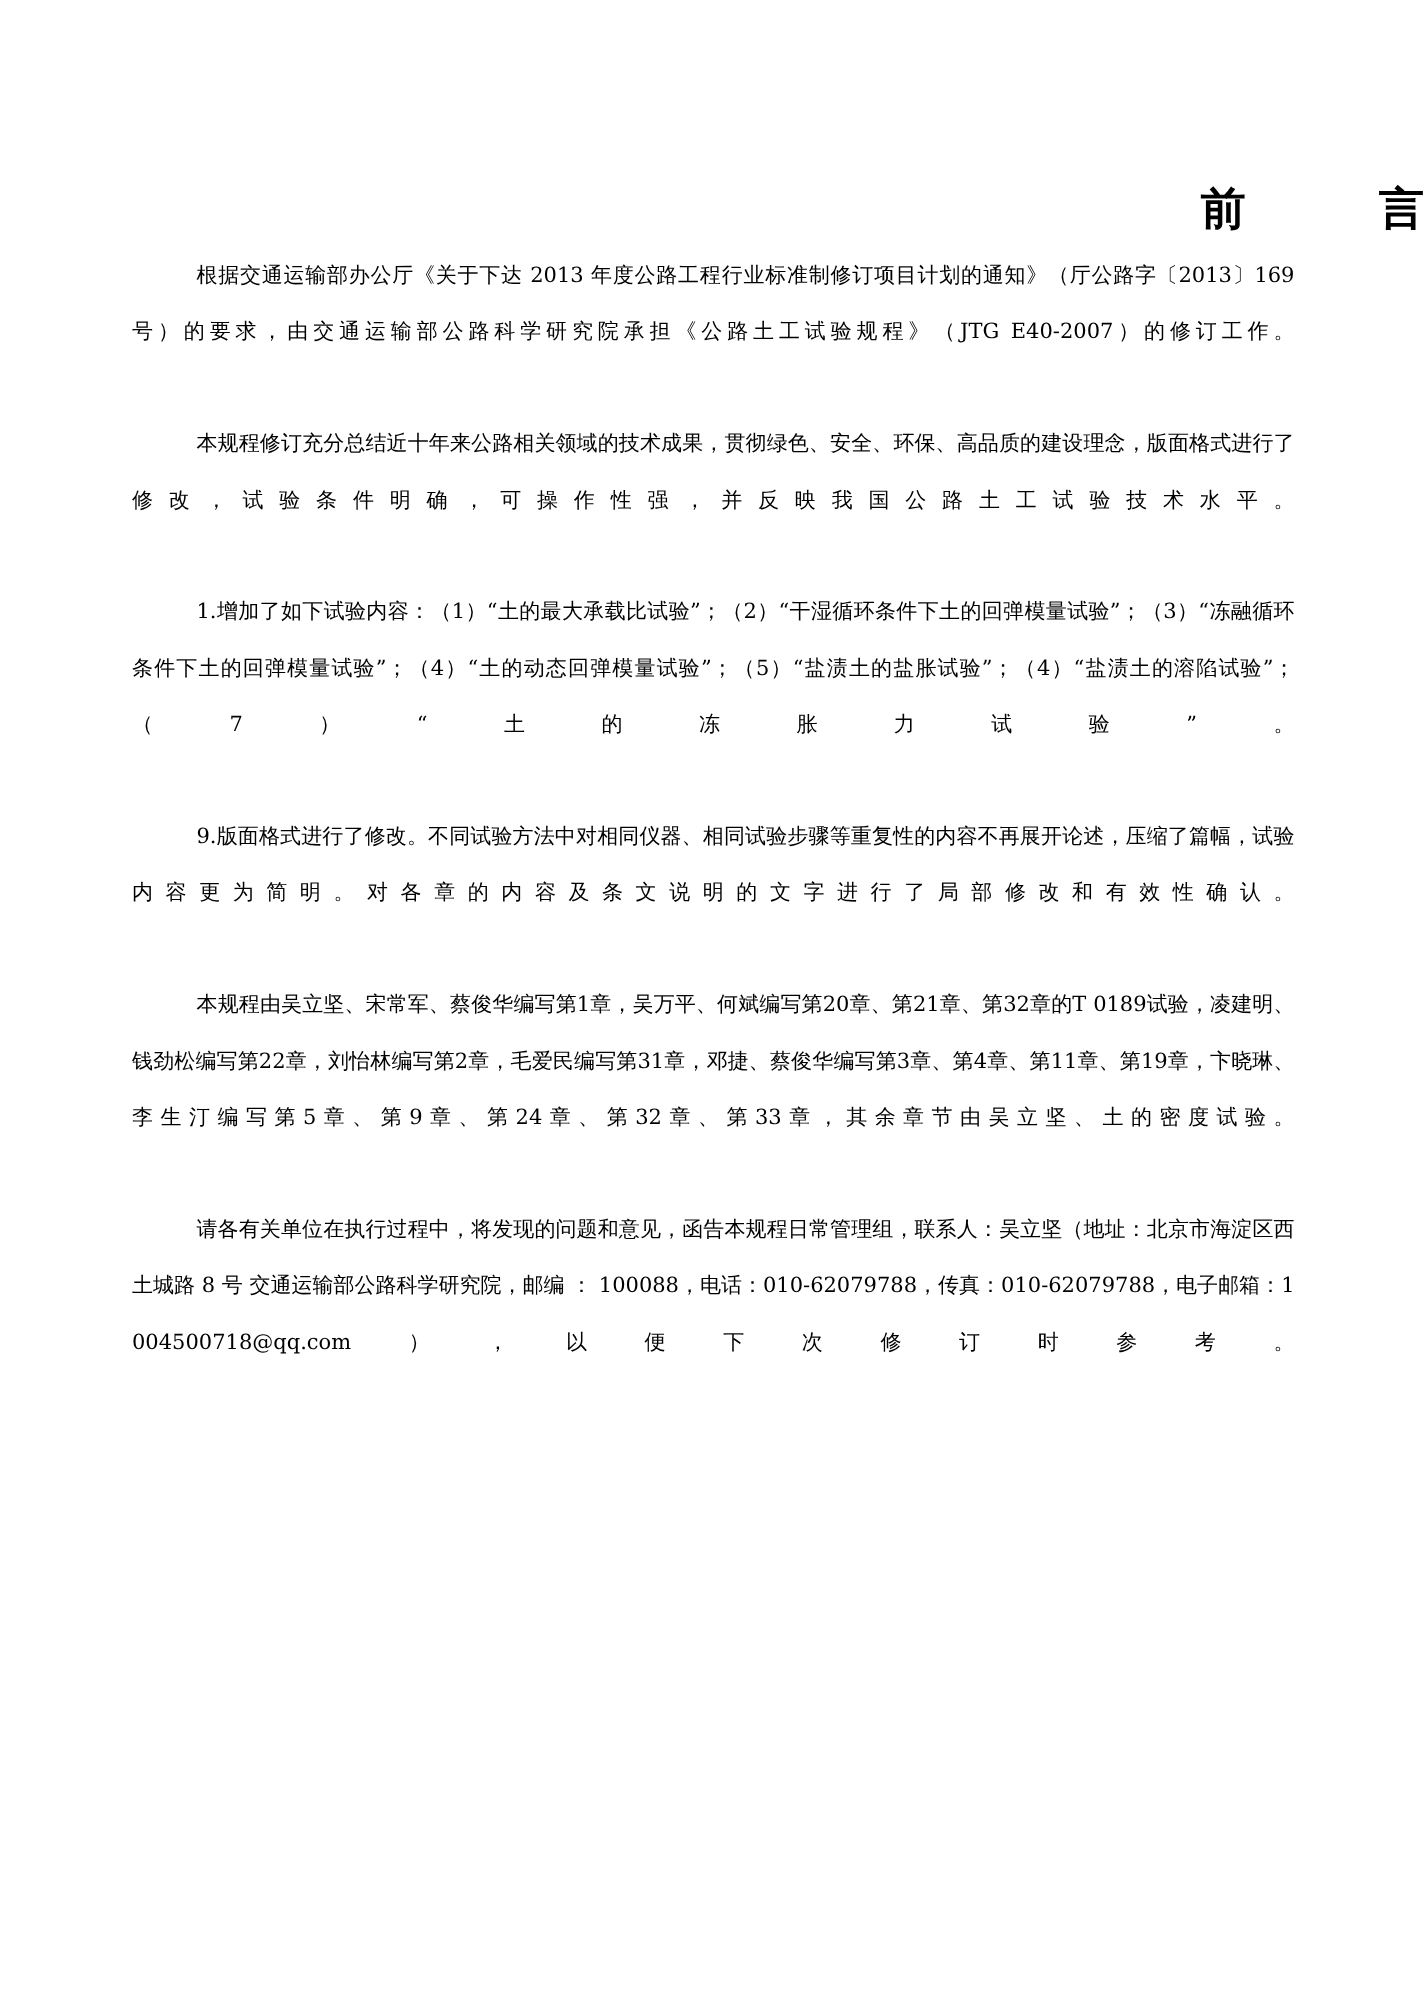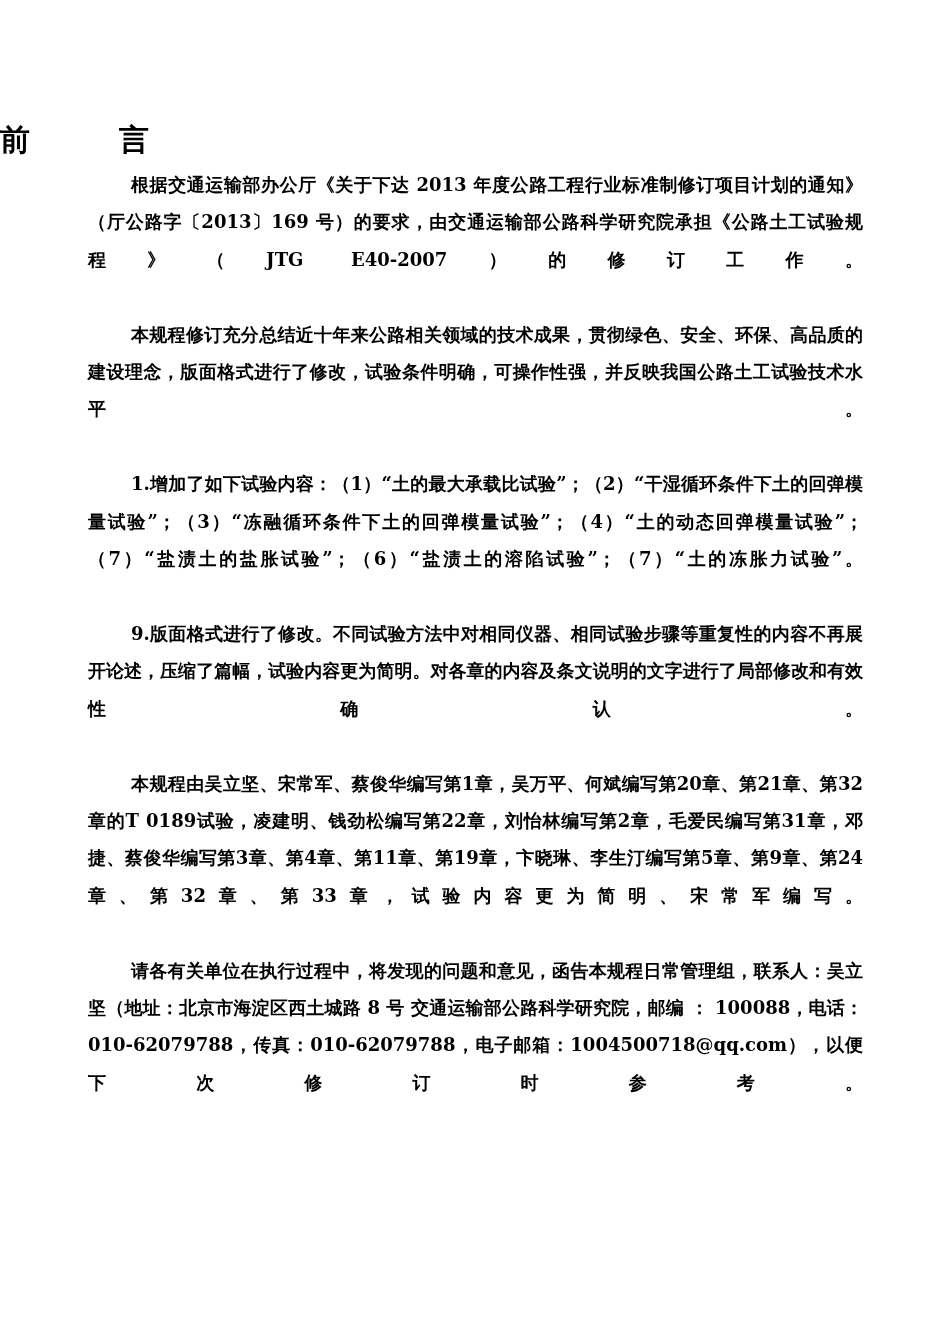--- a/index.html
+++ b/index.html
@@ -23,66 +23,65 @@
     height: 1344px;
     box-sizing: border-box;
     padding: 0;
   }
 
   .page-title {
     position: absolute;
     top: 100px;
     left: 0;
     width: 950px;
-    text-align: left;
+    text-align: right;
     font-family: "DejaVu Sans", "Liberation Sans", sans-serif;
     font-weight: bold;
     font-size: 30px;
     line-height: 40px;
     letter-spacing: 0.02em;
     white-space: pre;
   }
 
   .body-block {
     position: absolute;
     top: 166px;
     left: 88px;
     width: 775px;
   }
 
   p.para {
     margin: 0;
     padding: 0;
-    font-size: 18px;
+    font-size: 14px;
     line-height: 37.4px;
     text-align: justify;
     text-justify: inter-character;
     text-indent: 43px;
     word-break: break-all;
     overflow-wrap: anywhere;
     hanging-punctuation: none;
-    font-weight: bold;
   }
 
   
   p.para::after {
     content: "";
     display: inline-block;
     width: 100%;
   }
 </style>
 </head>
 <body>
 
 <div class="page">
 
   <h1 class="page-title">前        言</h1>
 
   <div class="body-block">
     <p class="para">根据交通运输部办公厅《关于下达 2013 年度公路工程行业标准制修订项目计划的通知》（厅公路字〔2013〕169 号）的要求，由交通运输部公路科学研究院承担《公路土工试验规程》（JTG E40-2007）的修订工作。</p>
     <p class="para">本规程修订充分总结近十年来公路相关领域的技术成果，贯彻绿色、安全、环保、高品质的建设理念，版面格式进行了修改，试验条件明确，可操作性强，并反映我国公路土工试验技术水平。</p>
-    <p class="para">1.增加了如下试验内容：（1）“土的最大承载比试验”；（2）“干湿循环条件下土的回弹模量试验”；（3）“冻融循环条件下土的回弹模量试验”；（4）“土的动态回弹模量试验”；（7）“盐渍土的盐胀试验”；（6）“盐渍土的溶陷试验”；（7）“土的冻胀力试验”。</p>
+    <p class="para">1.增加了如下试验内容：（1）“土的最大承载比试验”；（2）“干湿循环条件下土的回弹模量试验”；（3）“冻融循环条件下土的回弹模量试验”；（4）“土的动态回弹模量试验”；（5）“盐渍土的盐胀试验”；（4）“盐渍土的溶陷试验”；（7）“土的冻胀力试验”。</p>
     <p class="para">9.版面格式进行了修改。不同试验方法中对相同仪器、相同试验步骤等重复性的内容不再展开论述，压缩了篇幅，试验内容更为简明。对各章的内容及条文说明的文字进行了局部修改和有效性确认。</p>
-    <p class="para">本规程由吴立坚、宋常军、蔡俊华编写第1章，吴万平、何斌编写第20章、第21章、第32章的T 0189试验，凌建明、钱劲松编写第22章，刘怡林编写第2章，毛爱民编写第31章，邓捷、蔡俊华编写第3章、第4章、第11章、第19章，卞晓琳、李生汀编写第5章、第9章、第24章、第32章、第33章，试验内容更为简明、宋常军编写。</p>
+    <p class="para">本规程由吴立坚、宋常军、蔡俊华编写第1章，吴万平、何斌编写第20章、第21章、第32章的T 0189试验，凌建明、钱劲松编写第22章，刘怡林编写第2章，毛爱民编写第31章，邓捷、蔡俊华编写第3章、第4章、第11章、第19章，卞晓琳、李生汀编写第5章、第9章、第24章、第32章、第33章，其余章节由吴立坚、土的密度试验。</p>
     <p class="para">请各有关单位在执行过程中，将发现的问题和意见，函告本规程日常管理组，联系人：吴立坚（地址：北京市海淀区西土城路 8 号 交通运输部公路科学研究院，邮编 ： 100088，电话：010-62079788，传真：010-62079788，电子邮箱：1004500718@qq.com），以便下次修订时参考。</p>
   </div>
 
 </div>
 
 </body></html>

